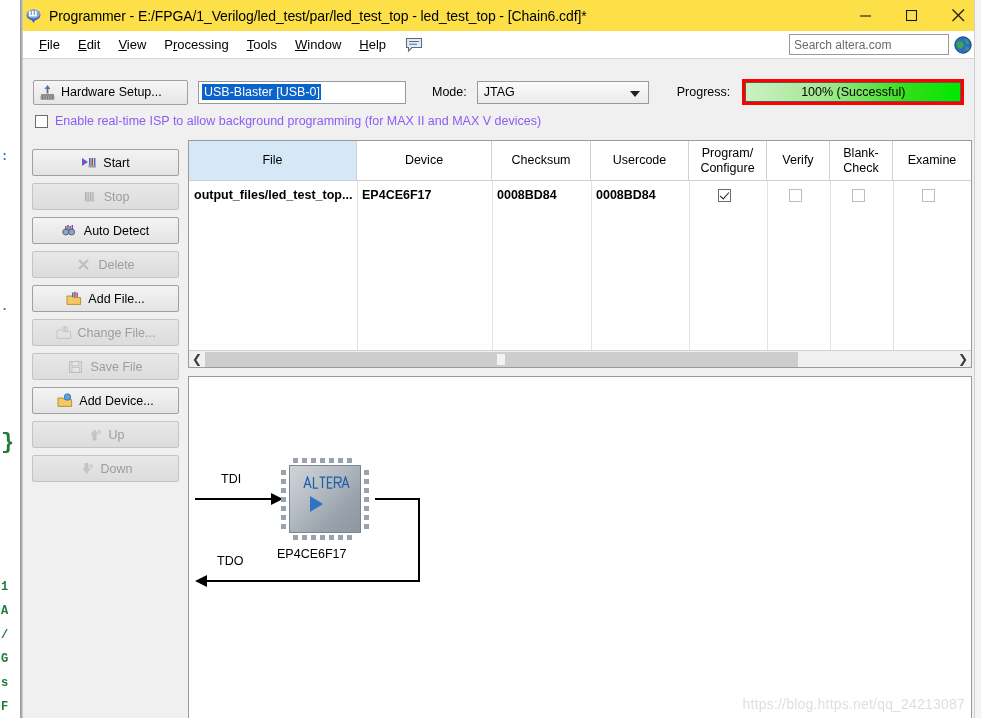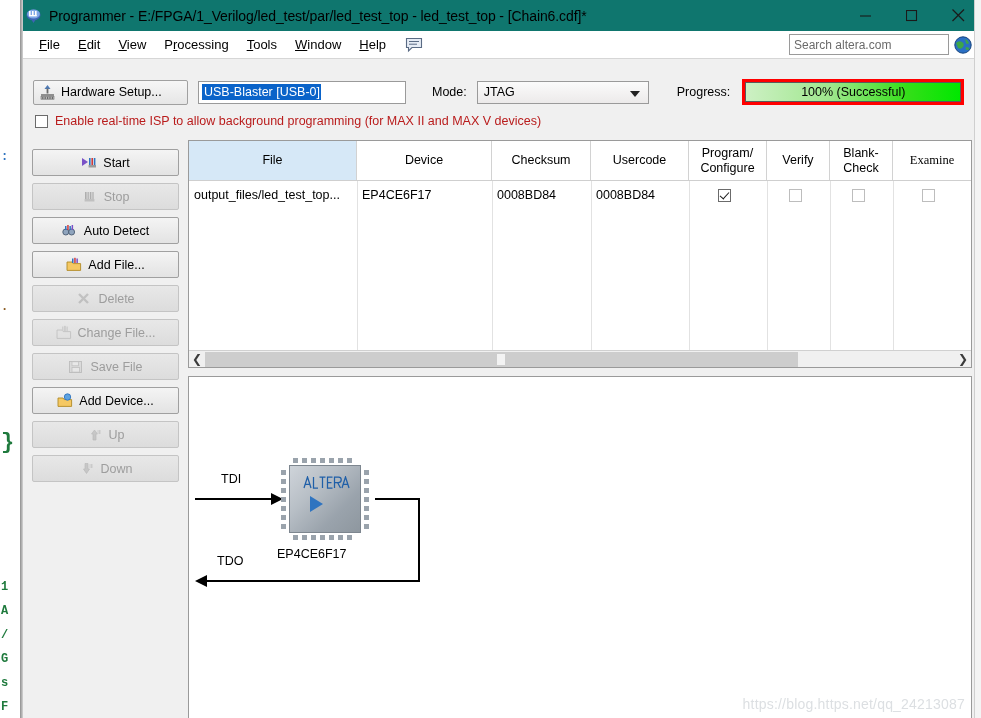--- a/index.html
+++ b/index.html
@@ -46,21 +46,21 @@
     width: 959px; height: 718px;
     background: #f0f0f0;
     border-left: 1px solid #c8c8c8;
     display: flex;
     flex-direction: column;
   }
 
   
   #titlebar {
     height: 31px;
-    background: #0f766e;
+    background: #fde047;
     display: flex;
     align-items: center;
     position: relative;
     flex: none;
   }
   #app-icon {
     width: 17px; height: 17px;
     margin-left: 2px; margin-right: 7px;
     position: relative;
     flex: none;
@@ -230,21 +230,21 @@
   .cbx.checked::after {
     content: "";
     position: absolute;
     left: 3px; top: 0px;
     width: 4px; height: 8px;
     border: solid #1a1a1a;
     border-width: 0 1.6px 1.6px 0;
     transform: rotate(42deg);
   }
   .cbx.disabled { border-color: #bdbdbd; }
-  #isp-label { font-size: 12.5px; color: #b91c1c; }
+  #isp-label { font-size: 12.5px; color: #8b5cf6; }
 
   
   #body {
     flex: 1;
     display: flex;
     background: #f0f0f0;
     padding: 8px 9px 0 9px;
     min-height: 0;
   }
   #btn-col {
@@ -306,21 +306,21 @@
     align-items: center;
     justify-content: center;
     text-align: center;
     font-size: 12.5px;
     color: #000;
     line-height: 1.15;
     flex: none;
     height: 100%;
   }
   .th.sel { background: #d6e8f7; }
-  #rows { flex: 1; position: relative; }
+  #rows { flex: 1; position: relative; font-weight: bold; }
   .trow {
     height: 28px;
     display: flex;
     align-items: center;
   }
   .td {
     flex: none;
     height: 28px;
     display: flex;
     align-items: center;
@@ -611,40 +611,40 @@
               <circle cx="9.6" cy="9" r="3" fill="#8fa4bd" stroke="#4a5b72" stroke-width="0.9"></circle>
               <rect x="3" y="3" width="1.5" height="4" fill="#2f74c0"></rect>
               <rect x="5.2" y="2" width="1.5" height="5" fill="#d03a3a"></rect>
               <rect x="7.4" y="3" width="1.5" height="4" fill="#2f74c0"></rect>
               <rect x="9.6" y="2" width="1.5" height="5" fill="#7a52c7"></rect>
             </svg>
           </span>
           <span>Auto Detect</span>
         </div>
 
+        <div class="sidebtn dis">
+          <span class="bi">
+            <svg width="16" height="16" viewBox="0 0 16 16">
+              <line x1="3" y1="3" x2="12" y2="12" stroke="#9a9a9a" stroke-width="2.4"></line>
+              <line x1="12" y1="3" x2="3" y2="12" stroke="#9a9a9a" stroke-width="2.4"></line>
+            </svg>
+          </span>
+          <span>Delete</span>
+        </div>
+
         <div class="sidebtn">
           <span class="bi">
             <svg width="16" height="16" viewBox="0 0 16 16">
               <path d="M1 5 H6 L7.2 6.6 H14.6 V13.4 H1 Z" fill="#f5c863" stroke="#b08a27" stroke-width="0.9"></path>
               <rect x="6" y="1.5" width="1.5" height="4.5" fill="#2f74c0"></rect>
               <rect x="8.2" y="0.8" width="1.5" height="5.2" fill="#d03a3a"></rect>
               <rect x="10.4" y="1.5" width="1.5" height="4.5" fill="#7a52c7"></rect>
             </svg>
           </span>
           <span>Add File...</span>
-        </div>
-
-        <div class="sidebtn dis">
-          <span class="bi">
-            <svg width="16" height="16" viewBox="0 0 16 16">
-              <line x1="3" y1="3" x2="12" y2="12" stroke="#9a9a9a" stroke-width="2.4"></line>
-              <line x1="12" y1="3" x2="3" y2="12" stroke="#9a9a9a" stroke-width="2.4"></line>
-            </svg>
-          </span>
-          <span>Delete</span>
         </div>
 
         <div class="sidebtn dis">
           <span class="bi">
             <svg width="16" height="16" viewBox="0 0 16 16">
               <path d="M1 5 H6 L7.2 6.6 H14.6 V13.4 H1 Z" fill="#e2e2e2" stroke="#9a9a9a" stroke-width="0.9"></path>
               <rect x="6" y="1.5" width="1.5" height="4.5" fill="#b4b4b4"></rect>
               <rect x="8.2" y="0.8" width="1.5" height="5.2" fill="#a4a4a4"></rect>
               <rect x="10.4" y="1.5" width="1.5" height="4.5" fill="#b4b4b4"></rect>
             </svg>
@@ -703,21 +703,21 @@
           <div id="thead">
             <div class="th sel" style="width:168px;">File</div>
             <div class="th" style="width:135px;">Device</div>
             <div class="th" style="width:99px;">Checksum</div>
             <div class="th" style="width:98px;">Usercode</div>
             <div class="th" style="width:78px;white-space:pre-line;">Program/
 Configure</div>
             <div class="th" style="width:63px;">Verify</div>
             <div class="th" style="width:63px;white-space:pre-line;">Blank-
 Check</div>
-            <div class="th" style="width:78px;border-right:none;font-family:Liberation Serif, serif;">Examine</div>
+            <div class="th" style="width:78px;border-right:none;">Examine</div>
           </div>
 
           <div id="rows">
             <div class="vgrid" style="left:168px;"></div>
             <div class="vgrid" style="left:303px;"></div>
             <div class="vgrid" style="left:402px;"></div>
             <div class="vgrid" style="left:500px;"></div>
             <div class="vgrid" style="left:578px;"></div>
             <div class="vgrid" style="left:641px;"></div>
             <div class="vgrid" style="left:704px;"></div>

